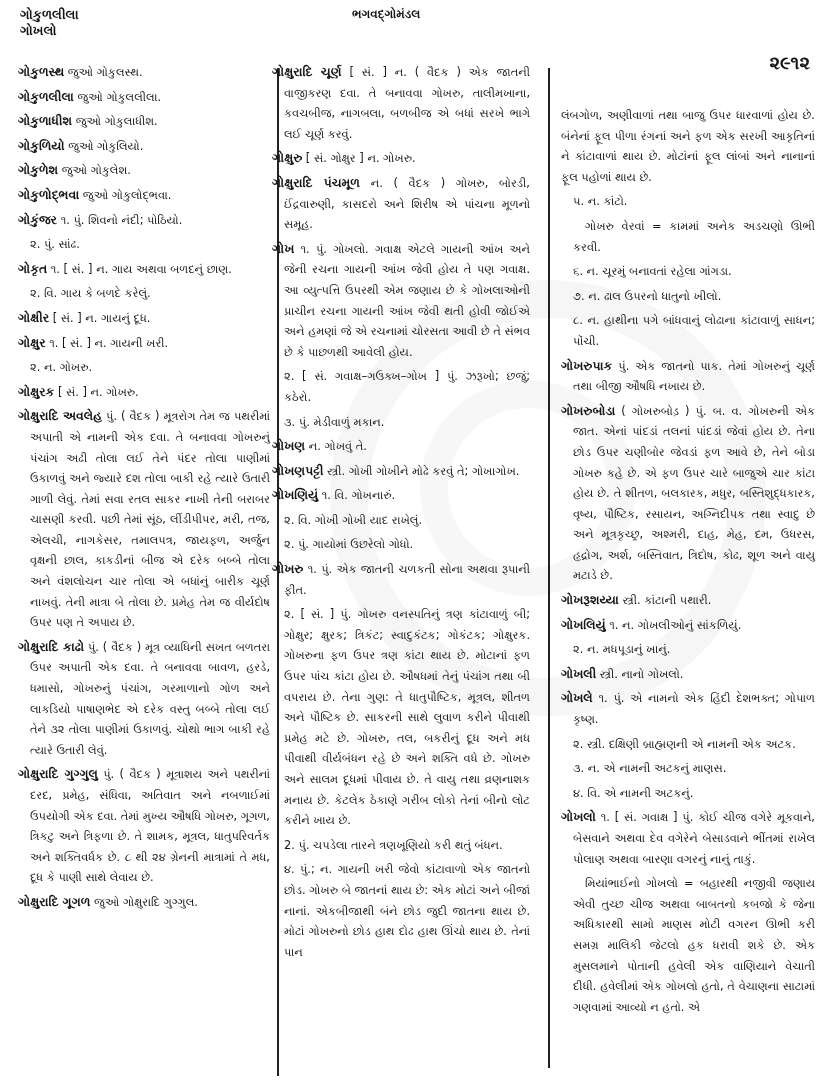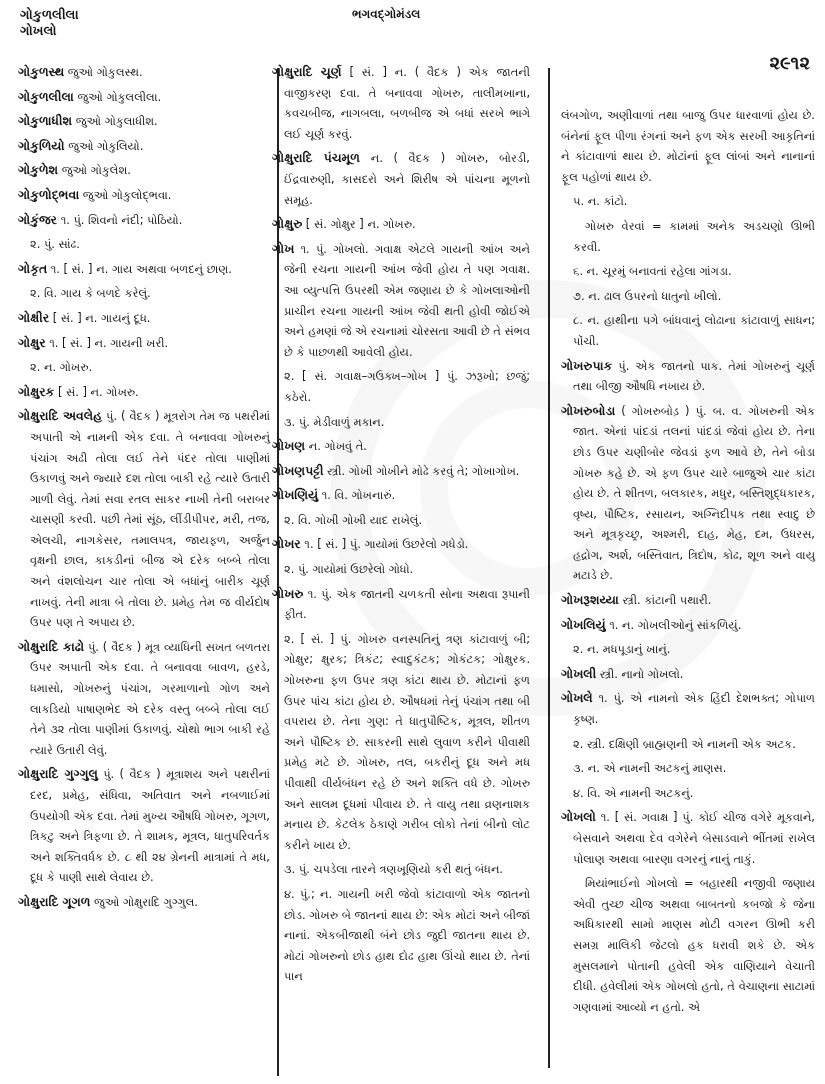--- a/index.html
+++ b/index.html
@@ -80,34 +80,33 @@
     <p class="entry"><span class="hw">ગોક્ષુર</span><span> ૧. [ સં. ] ન. ગાયની ખરી.</span></p>
     <p class="sub">૨. ન. ગોખરુ.</p>
     <p class="entry"><span class="hw">ગોક્ષુરક</span><span> [ સં. ] ન. ગોખરુ.</span></p>
     <p class="entry"><span class="hw">ગોક્ષુરાદિ અવલેહ</span><span> પું. ( વૈદક ) મૂત્રરોગ તેમ જ પથરીમાં અપાતી એ નામની એક દવા. તે બનાવવા ગોખરુનું પંચાંગ અઢી તોલા લઈ તેને પંદર તોલા પાણીમાં ઉકાળવું અને જ્યારે દશ તોલા બાકી રહે ત્યારે ઉતારી ગાળી લેવું. તેમાં સવા રતલ સાકર નાખી તેની બરાબર ચાસણી કરવી. પછી તેમાં સૂંઠ, લીંડીપીપર, મરી, તજ, એલચી, નાગકેસર, તમાલપત્ર, જાયફળ, અર્જુન વૃક્ષની છાલ, કાકડીનાં બીજ એ દરેક બબ્બે તોલા અને વંશલોચન ચાર તોલા એ બધાંનું બારીક ચૂર્ણ નાખવું. તેની માત્રા બે તોલા છે. પ્રમેહ તેમ જ વીર્યદોષ ઉપર પણ તે અપાય છે.</span></p>
     <p class="entry"><span class="hw">ગોક્ષુરાદિ કાઢો</span><span> પું. ( વૈદક ) મૂત્ર વ્યાધિની સખત બળતરા ઉપર અપાતી એક દવા. તે બનાવવા બાવળ, હરડે, ધમાસો, ગોખરુનું પંચાંગ, ગરમાળાનો ગોળ અને લાકડિયો પાષાણભેદ એ દરેક વસ્તુ બબ્બે તોલા લઈ તેને ૩૨ તોલા પાણીમાં ઉકાળવું. ચોથો ભાગ બાકી રહે ત્યારે ઉતારી લેવું.</span></p>
     <p class="entry"><span class="hw">ગોક્ષુરાદિ ગુગ્ગુલુ</span><span> પું. ( વૈદક ) મૂત્રાશય અને પથરીનાં દરદ, પ્રમેહ, સંધિવા, અતિવાત અને નબળાઈમાં ઉપયોગી એક દવા. તેમાં મુખ્ય ઔષધિ ગોખરુ, ગૂગળ, ત્રિકટુ અને ત્રિફળા છે. તે શામક, મૂત્રલ, ધાતુપરિવર્તક અને શક્તિવર્ધક છે. ૮ થી ૨૪ ગ્રેનની માત્રામાં તે મધ, દૂધ કે પાણી સાથે લેવાય છે.</span></p>
     <p class="entry"><span class="hw">ગોક્ષુરાદિ ગૂગળ</span><span> જુઓ ગોક્ષુરાદિ ગુગ્ગુલ.</span></p>
   </div>
 <div class="col col-2">
     <p class="entry"><span class="hw">ગોક્ષુરાદિ ચૂર્ણ</span><span> [ સં. ] ન. ( વૈદક ) એક જાતની વાજીકરણ દવા. તે બનાવવા ગોખરુ, તાલીમખાના, કવચબીજ, નાગબલા, બળબીજ એ બધાં સરખે ભાગે લઈ ચૂર્ણ કરવું.</span></p>
+    <p class="entry"><span class="hw">ગોક્ષુરુ</span><span> [ સં. ગોક્ષુર ] ન. ગોખરુ.</span></p>
     <p class="entry"><span class="hw">ગોક્ષુરાદિ પંચમૂળ</span><span> ન. ( વૈદક ) ગોખરુ, બોરડી, ઈંદ્રવારુણી, કાસદરો અને શિરીષ એ પાંચના મૂળનો સમૂહ.</span></p>
-    <p class="entry"><span class="hw">ગોક્ષુરુ</span><span> [ સં. ગોક્ષુર ] ન. ગોખરુ.</span></p>
     <p class="entry"><span class="hw">ગોખ</span><span> ૧. પું. ગોખલો. ગવાક્ષ એટલે ગાયની આંખ અને જેની રચના ગાયની આંખ જેવી હોય તે પણ ગવાક્ષ. આ વ્યુત્પત્તિ ઉપરથી એમ જણાય છે કે ગોખલાઓની પ્રાચીન રચના ગાયની આંખ જેવી થતી હોવી જોઈએ અને હમણાં જે એ રચનામાં ચોરસતા આવી છે તે સંભવ છે કે પાછળથી આવેલી હોય.</span></p>
     <p class="sub">૨. [ સં. ગવાક્ષ–ગઉક્ખ–ગોખ ] પું. ઝરૂખો; છજું; કઠેરો.</p>
     <p class="sub">૩. પું. મેડીવાળું મકાન.</p>
     <p class="entry"><span class="hw">ગોખણ</span><span> ન. ગોખવું તે.</span></p>
     <p class="entry"><span class="hw">ગોખણપટ્ટી</span><span> સ્ત્રી. ગોખી ગોખીને મોઢે કરવું તે; ગોખાગોખ.</span></p>
     <p class="entry"><span class="hw">ગોખણિયું</span><span> ૧. વિ. ગોખનારું.</span></p>
     <p class="sub">૨. વિ. ગોખી ગોખી યાદ રાખેલું.</p>
-    <p class="entry"><span class="hw">ગોખર</span><span> ૧. [ સં. ] પું. ગાયોમાં ઉછરેલો ગધેડો.</span></p>
     <p class="sub">૨. પું. ગાયોમાં ઉછરેલો ગોધો.</p>
     <p class="entry"><span class="hw">ગોખરુ</span><span> ૧. પું. એક જાતની ચળકતી સોના અથવા રૂપાની ફીત.</span></p>
     <p class="sub">૨. [ સં. ] પું. ગોખરુ વનસ્પતિનું ત્રણ કાંટાવાળું બી; ગોક્ષુર; ક્ષુરક; ત્રિકંટ; સ્વાદુકંટક; ગોકંટક; ગોક્ષુરક. ગોખરુના ફળ ઉપર ત્રણ કાંટા થાય છે. મોટાનાં ફળ ઉપર પાંચ કાંટા હોય છે. ઔષધમાં તેનું પંચાંગ તથા બી વપરાય છે. તેના ગુણ: તે ધાતુપૌષ્ટિક, મૂત્રલ, શીતળ અને પૌષ્ટિક છે. સાકરની સાથે લુવાળ કરીને પીવાથી પ્રમેહ મટે છે. ગોખરુ, તલ, બકરીનું દૂધ અને મધ પીવાથી વીર્યબંધન રહે છે અને શક્તિ વધે છે. ગોખરુ અને સાલમ દૂધમાં પીવાય છે. તે વાયુ તથા વ્રણનાશક મનાય છે. કેટલેક ઠેકાણે ગરીબ લોકો તેનાં બીનો લોટ કરીને ખાય છે.</p>
-    <p class="sub">૩. પું. ચપડેલા તારને ત્રણખૂણિયો કરી થતું બંધન.</p>
+    <p class="sub">2. પું. ચપડેલા તારને ત્રણખૂણિયો કરી થતું બંધન.</p>
     <p class="sub">૪. પું.; ન. ગાયની ખરી જેવો કાંટાવાળો એક જાતનો છોડ. ગોખરુ બે જાતનાં થાય છે: એક મોટાં અને બીજાં નાનાં. એકબીજાથી બંને છોડ જુદી જાતના થાય છે. મોટાં ગોખરુનો છોડ હાથ દોઢ હાથ ઊંચો થાય છે. તેનાં પાન</p>
   </div>
 <div class="col col-3">
     <p class="sub cont" style="padding-left: 0px;">લંબગોળ, અણીવાળાં તથા બાજુ ઉપર ધારવાળાં હોય છે. બંનેનાં ફૂલ પીળા રંગનાં અને ફળ એક સરખી આકૃતિનાં ને કાંટાવાળાં થાય છે. મોટાંનાં ફૂલ લાંબાં અને નાનાનાં ફૂલ પહોળાં થાય છે.</p>
     <p class="sub">૫. ન. કાંટો.</p>
     <p class="idiom">ગોખરુ વેરવાં = કામમાં અનેક અડચણો ઊભી કરવી.</p>
     <p class="sub">૬. ન. ચૂરમું બનાવતાં રહેલા ગાંગડા.</p>
     <p class="sub">૭. ન. ઢાલ ઉપરનો ધાતુનો ખીલો.</p>
     <p class="sub">૮. ન. હાથીના પગે બાંધવાનું લોઢાના કાંટાવાળું સાધન; પોંચી.</p>
     <p class="entry"><span class="hw">ગોખરુપાક</span><span> પું. એક જાતનો પાક. તેમાં ગોખરુનું ચૂર્ણ તથા બીજી ઔષધિ નખાય છે.</span></p>

